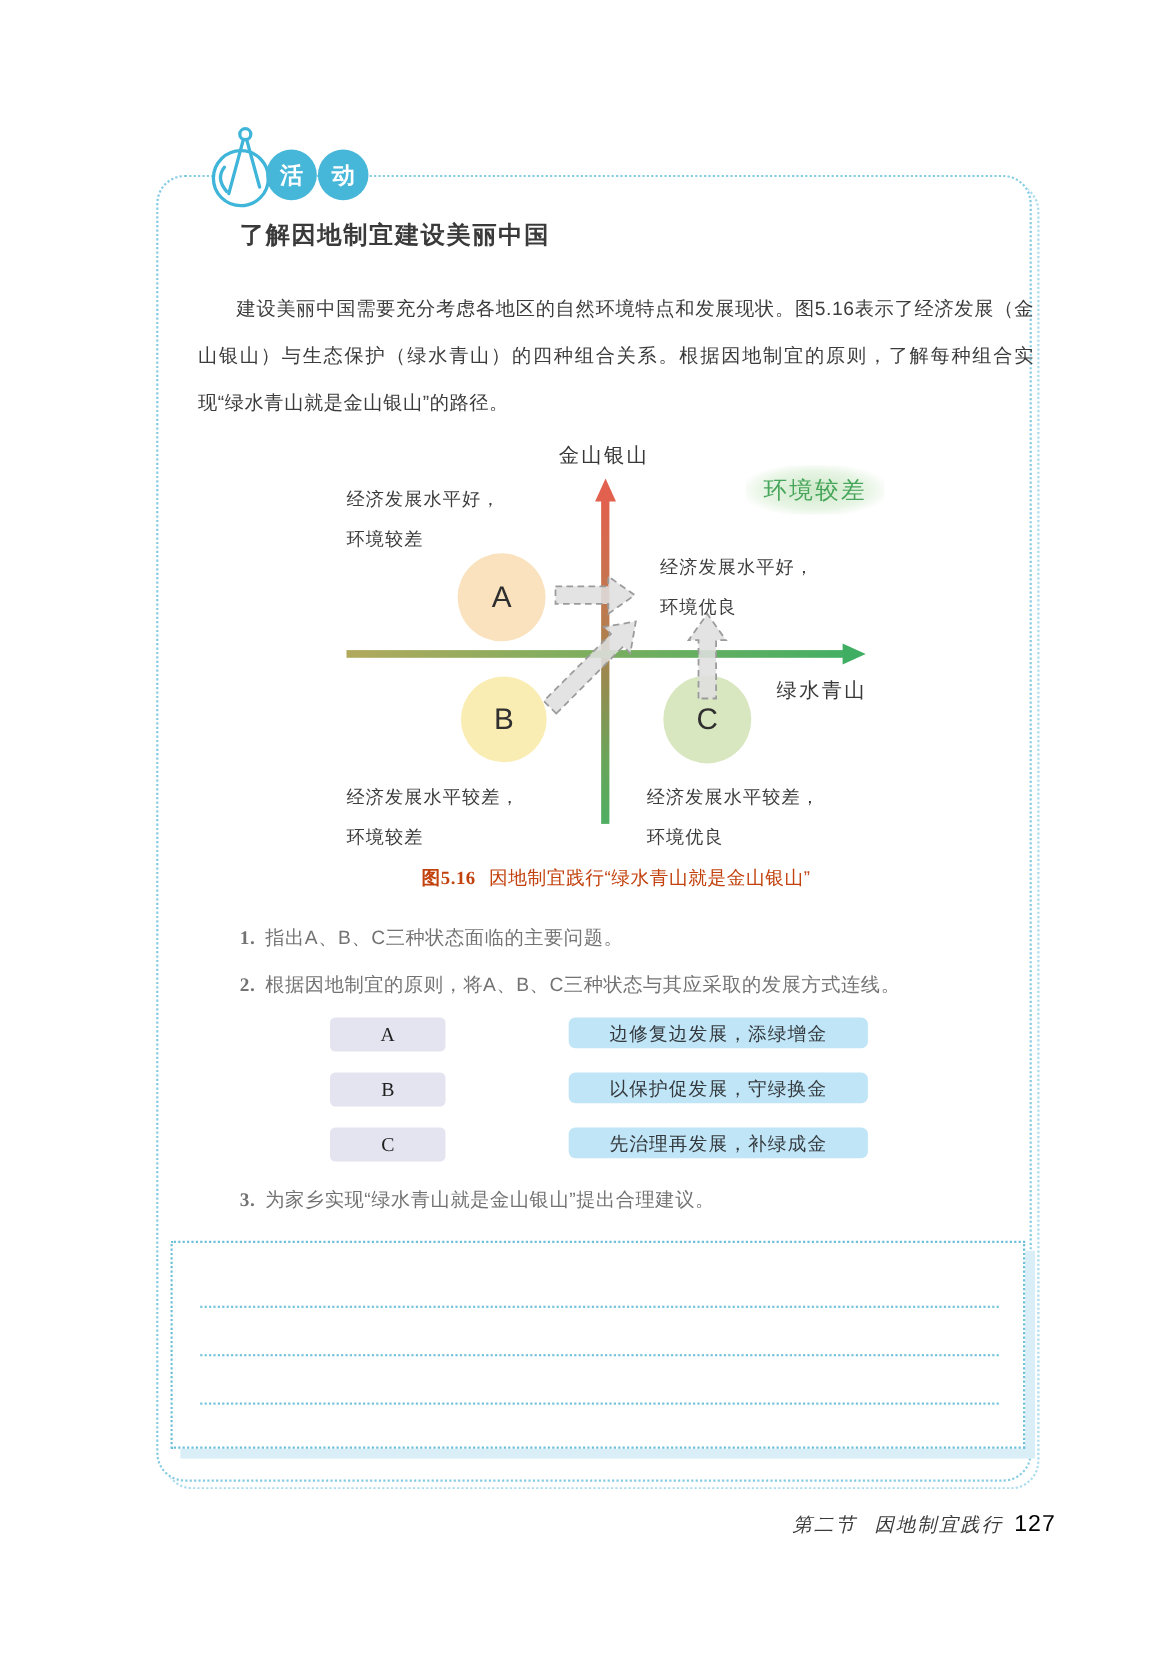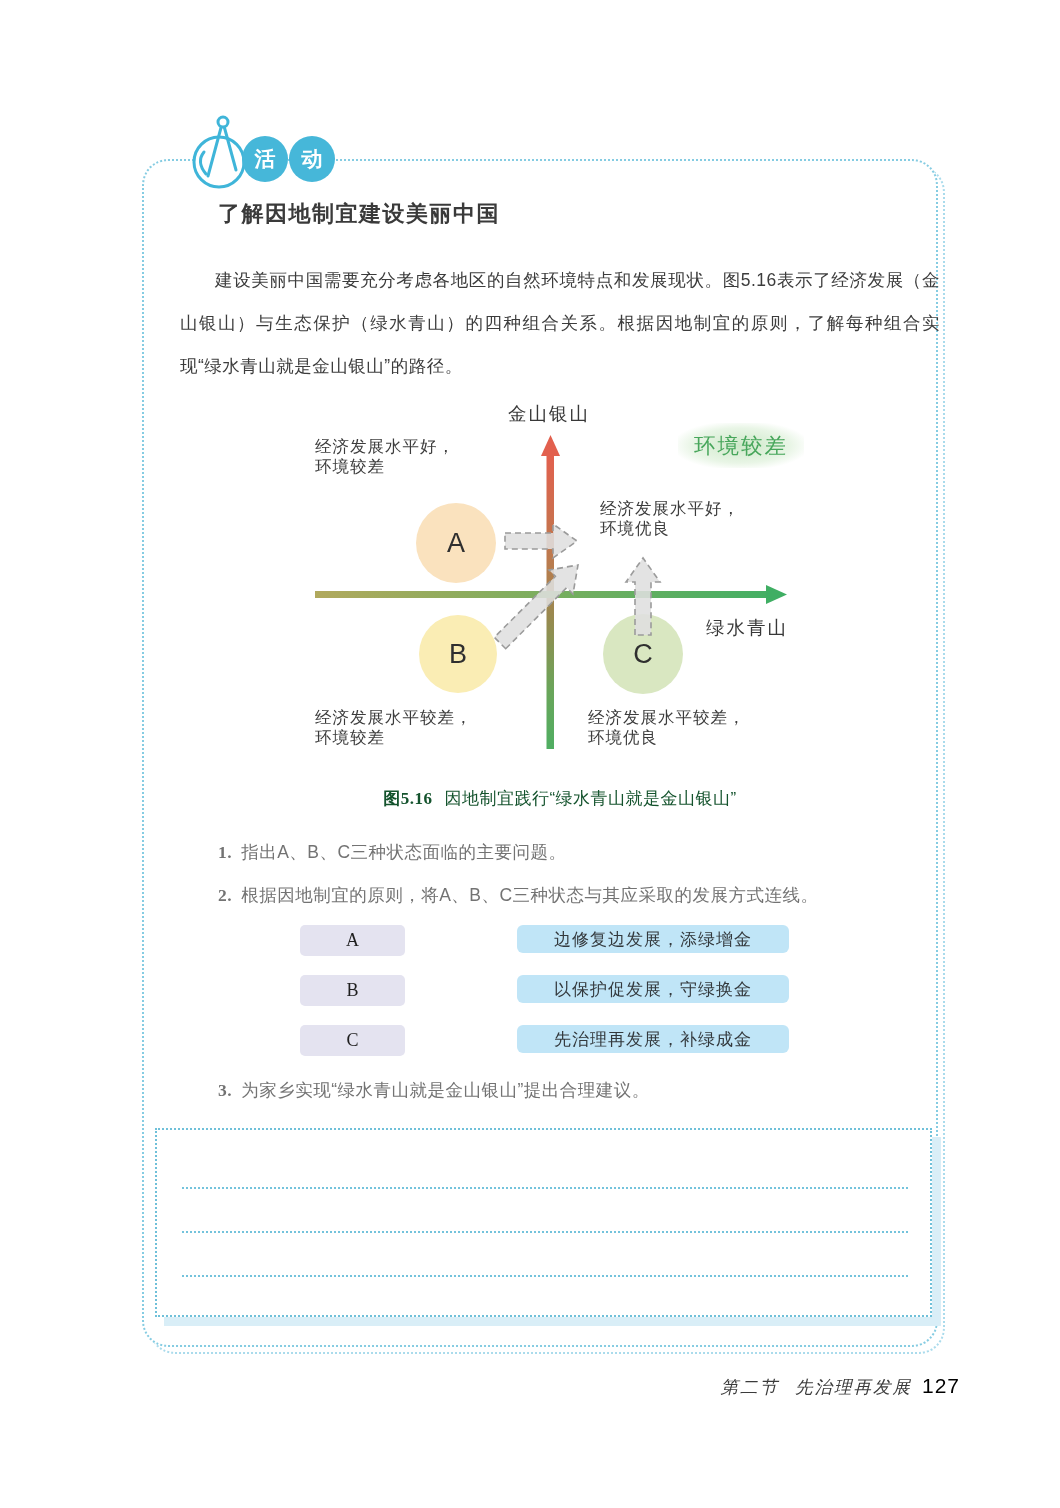--- a/index.html
+++ b/index.html
@@ -42,32 +42,32 @@
   .node{
     position:absolute;border-radius:50%;display:flex;align-items:center;justify-content:center;
     font-size:27px;color:#2f2f2f;z-index:1;
   }
   .node-a{left:136px;top:108px;width:80px;height:80px;background:#fae2be;}
   .node-b{left:139px;top:220px;width:78px;height:78px;background:#faedb4;}
   .node-c{left:323px;top:219px;width:80px;height:80px;background:#d9e7c1;}
   .axis-label{position:absolute;font-size:18.5px;letter-spacing:2px;color:#383838;z-index:3;font-family:Liberation Serif, serif;}
   .ylab{left:228px;top:6px;}
   .xlab{left:426px;top:220px;}
-  .quad{position:absolute;font-size:16.5px;line-height:20px;color:#3c3c3c;white-space:pre-line;z-index:3;letter-spacing:1px;}
+  .quad{position:absolute;font-size:16.5px;line-height:36px;color:#3c3c3c;white-space:pre-line;z-index:3;letter-spacing:1px;}
   .quad-tl{left:35px;top:41px;}
   .quad-tr{left:320px;top:103px;}
   .quad-bl{left:35px;top:312px;}
   .quad-br{left:308px;top:312px;}
   .beautiful{
     position:absolute;left:398px;top:28px;font-size:21.5px;color:#47a65b;letter-spacing:2px;
     padding:8px 16px;z-index:3;border-radius:14px;
     background:radial-gradient(ellipse at center,rgba(203,231,198,0.95) 0%,rgba(223,241,219,0.7) 55%,rgba(255,255,255,0) 78%);
   }
 
-  .caption{left:180px;top:787px;width:760px;text-align:center;font-size:17px;color:#14532d;z-index:2;letter-spacing:0.5px;}
+  .caption{left:180px;top:787px;width:760px;text-align:center;font-size:17px;color:#c2410c;z-index:2;letter-spacing:0.5px;}
   .caption b{font-family:"Liberation Serif",serif;font-weight:bold;margin-right:12px;}
 
   .question{left:218px;font-size:17.5px;color:#737373;z-index:2;letter-spacing:0.5px;}
   .q1{top:840px;} .q2{top:883px;text-align:right;} .q3{top:1078px;}
   .qnum{font-family:"Liberation Serif",serif;font-weight:bold;margin-right:9px;}
 
   .match-left{
     left:300px;width:105px;height:31px;background:#e4e3f0;border-radius:5px;z-index:2;
     display:flex;align-items:center;justify-content:center;
     font-family:"Liberation Serif",serif;font-size:18px;color:#1f1f1f;
@@ -185,15 +185,15 @@
 </div>
 
 <div class="abs answer-box">
   <div class="answer-line aline1"></div>
   <div class="answer-line aline2"></div>
   <div class="answer-line aline3"></div>
 </div>
 
 <div class="abs footer">
   <span class="sec">第二节</span>
-  <span class="ttl">先治理再发展</span>
+  <span class="ttl">因地制宜践行</span>
   <span class="pnum">127</span>
 </div>
 
 </body></html>

